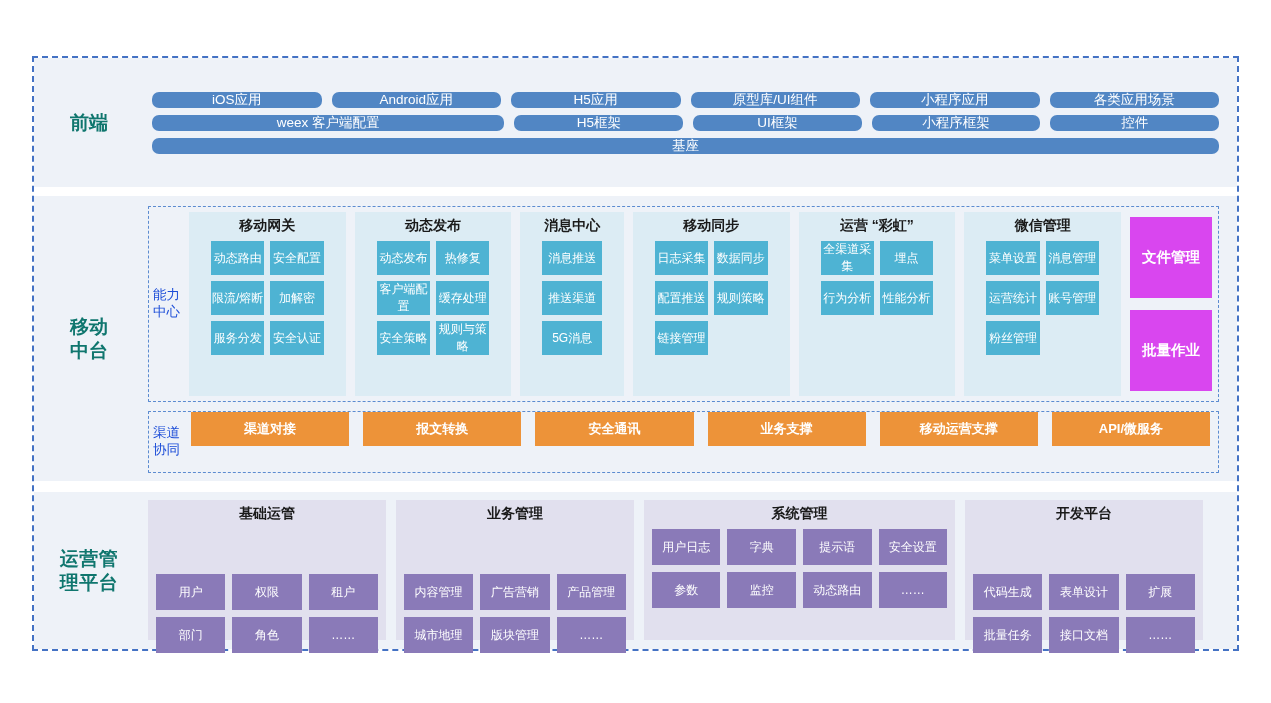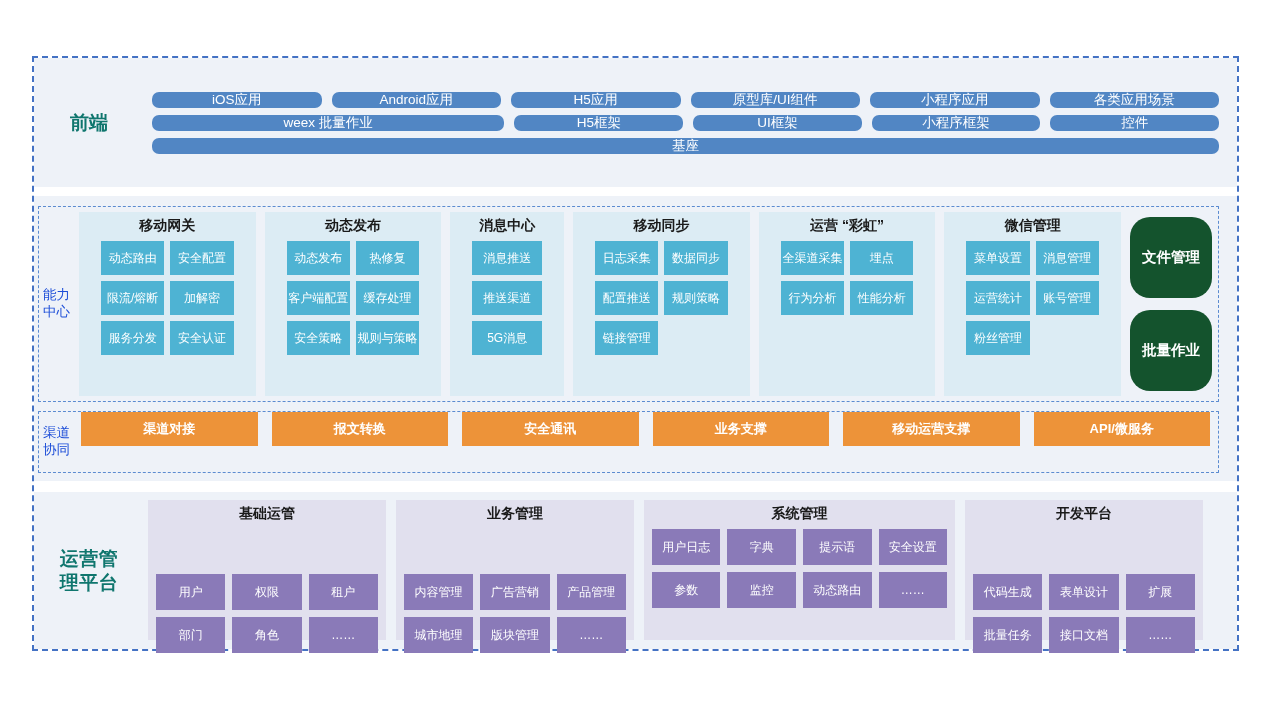--- a/index.html
+++ b/index.html
@@ -36,22 +36,22 @@
   .cap-inner{flex:1 1 auto;display:flex;gap:9px;padding:5px 6px 5px 2px;box-sizing:border-box;}
   .cap-group{background:#dcecf4;display:flex;flex-direction:column;padding:5px 22px 7px;box-sizing:border-box;}
   .cap-title{font-size:14px;font-weight:bold;color:#1a1a1a;text-align:center;margin-bottom:6px;}
   .cap-grid{display:grid;gap:6px;flex:1 1 auto;align-content:start;}
   .g1{grid-template-columns:repeat(1,1fr);}
   .g2{grid-template-columns:repeat(2,1fr);}
   .tile{background:#4eb3d3;color:#fff;font-size:12px;display:flex;align-items:center;
         justify-content:center;height:34px;text-align:center;}
   .tile.empty{background:transparent;}
   .cap-side{flex:0 0 82px;display:flex;flex-direction:column;gap:12px;padding:5px 0 5px 0;box-sizing:border-box;}
-  .side-tile{background:#14532d;color:#fff;font-size:14.5px;font-weight:bold;flex:1 1 0;
-             display:flex;align-items:center;justify-content:center;text-align:center;border-radius:20px;}
+  .side-tile{background:#d946ef;color:#fff;font-size:14.5px;font-weight:bold;flex:1 1 0;
+             display:flex;align-items:center;justify-content:center;text-align:center;}
 
   
   #chan-box{flex:0 0 62px;}
   .chan-inner{flex:1 1 auto;display:flex;gap:14px;padding:0 8px 0 4px;box-sizing:border-box;}
   .chan-tile{flex:1 1 0;background:#ed9339;color:#fff;font-size:13px;font-weight:bold;height:34px;
              display:flex;align-items:center;justify-content:center;text-align:center;}
 
   
   #opsplat{left:34px;top:492px;width:1203px;height:157px;}
   .ops-inner{display:flex;gap:10px;padding:8px 34px 9px 4px;box-sizing:border-box;height:100%;}
@@ -76,34 +76,35 @@
       <div class="fe-rows">
         <div class="fe-row">
           <div class="pill" style="flex:1 1 0">iOS应用</div>
           <div class="pill" style="flex:1 1 0">Android应用</div>
           <div class="pill" style="flex:1 1 0">H5应用</div>
           <div class="pill" style="flex:1 1 0">原型库/UI组件</div>
           <div class="pill" style="flex:1 1 0">小程序应用</div>
           <div class="pill" style="flex:1 1 0">各类应用场景</div>
         </div>
         <div class="fe-row">
-          <div class="pill" style="flex:2.09 1 0">weex 批量作业</div>
+          <div class="pill" style="flex:2.09 1 0">weex 客户端配置</div>
           <div class="pill" style="flex:1 1 0">H5框架</div>
           <div class="pill" style="flex:1 1 0">UI框架</div>
           <div class="pill" style="flex:1 1 0">小程序框架</div>
           <div class="pill" style="flex:1 1 0">控件</div>
         </div>
         <div class="fe-row">
           <div class="pill" style="flex:1 1 0">基座</div>
         </div>
       </div>
     </div>
   </div>
 
   <div class="band" id="midplat">
+    <div class="band-label">移动<br>中台</div>
     <div class="band-body">
       <div class="mid-body">
 
         <div class="dashed-box" id="cap-box">
           <div class="sub-label">能力<br>中心</div>
           <div class="cap-inner">
 
             <div class="cap-group" style="flex:1.52 1 0">
               <div class="cap-title">移动网关</div>
               <div class="cap-grid g2">

